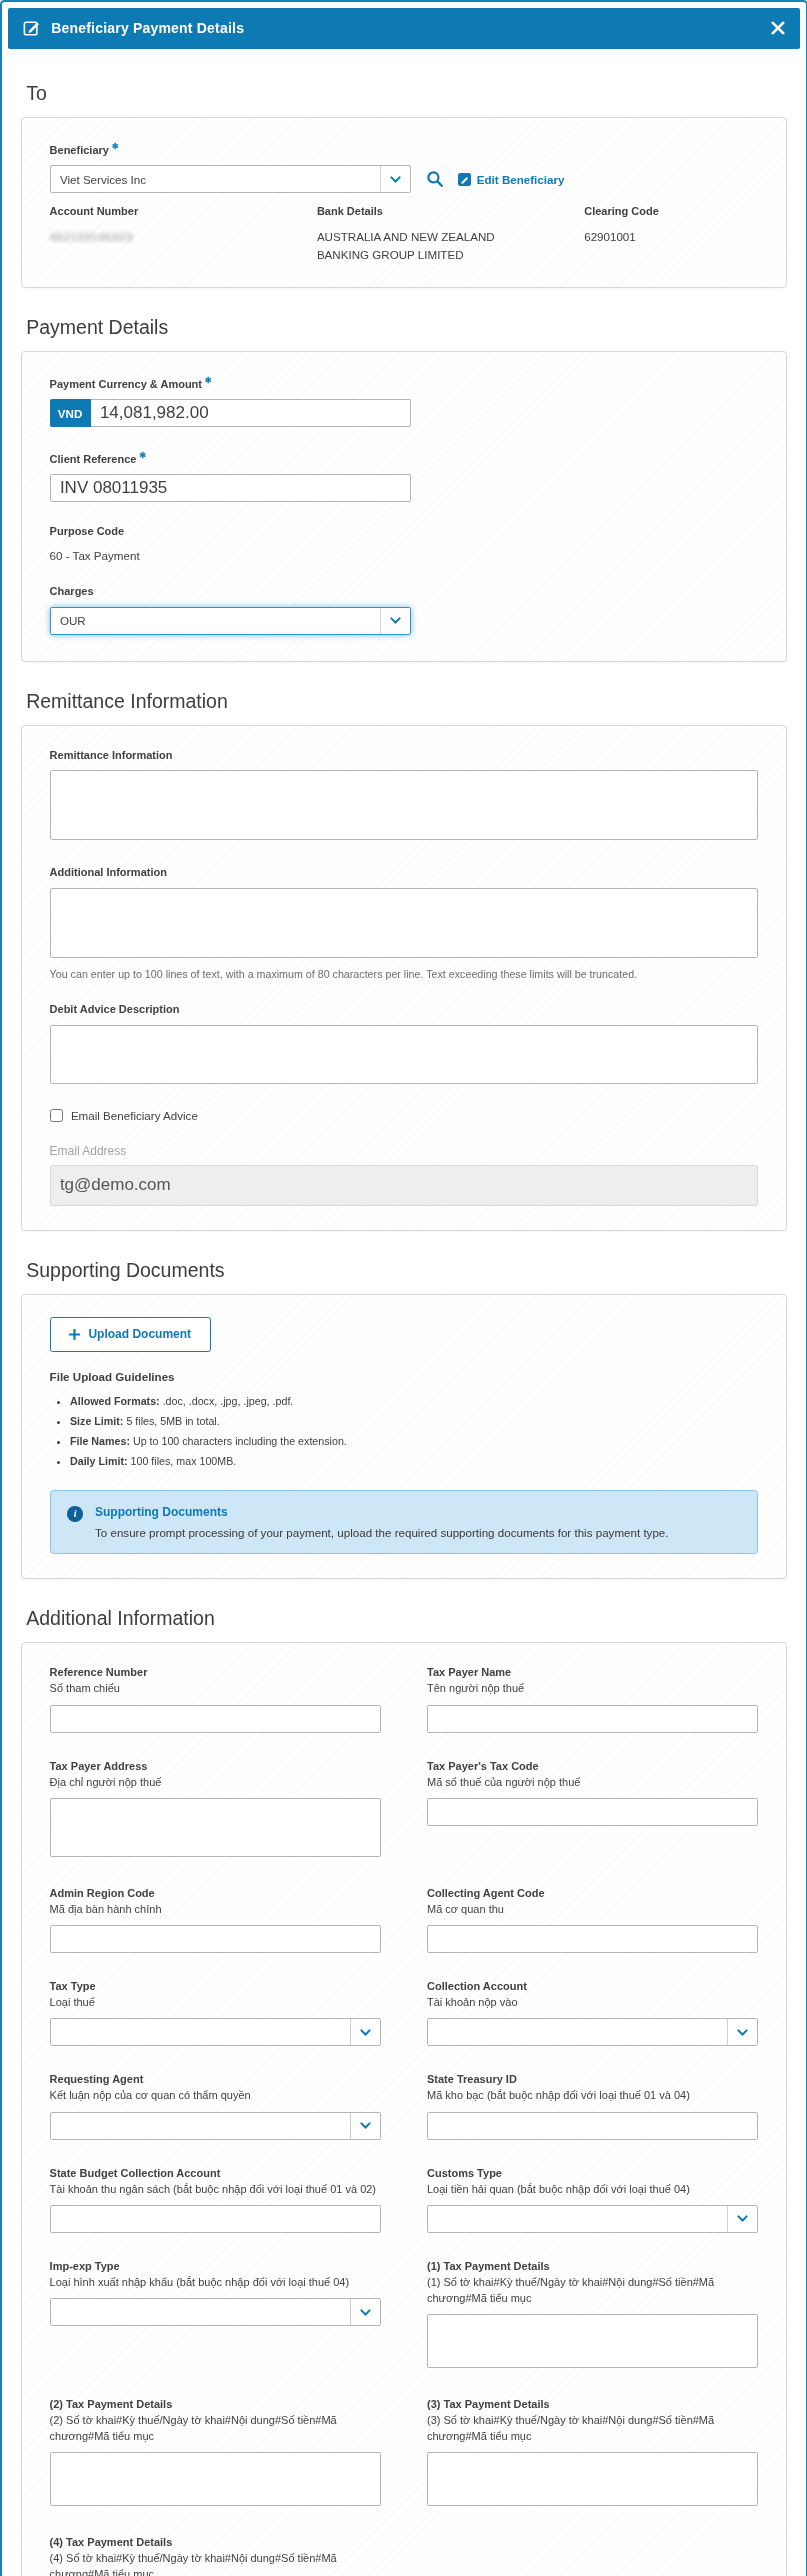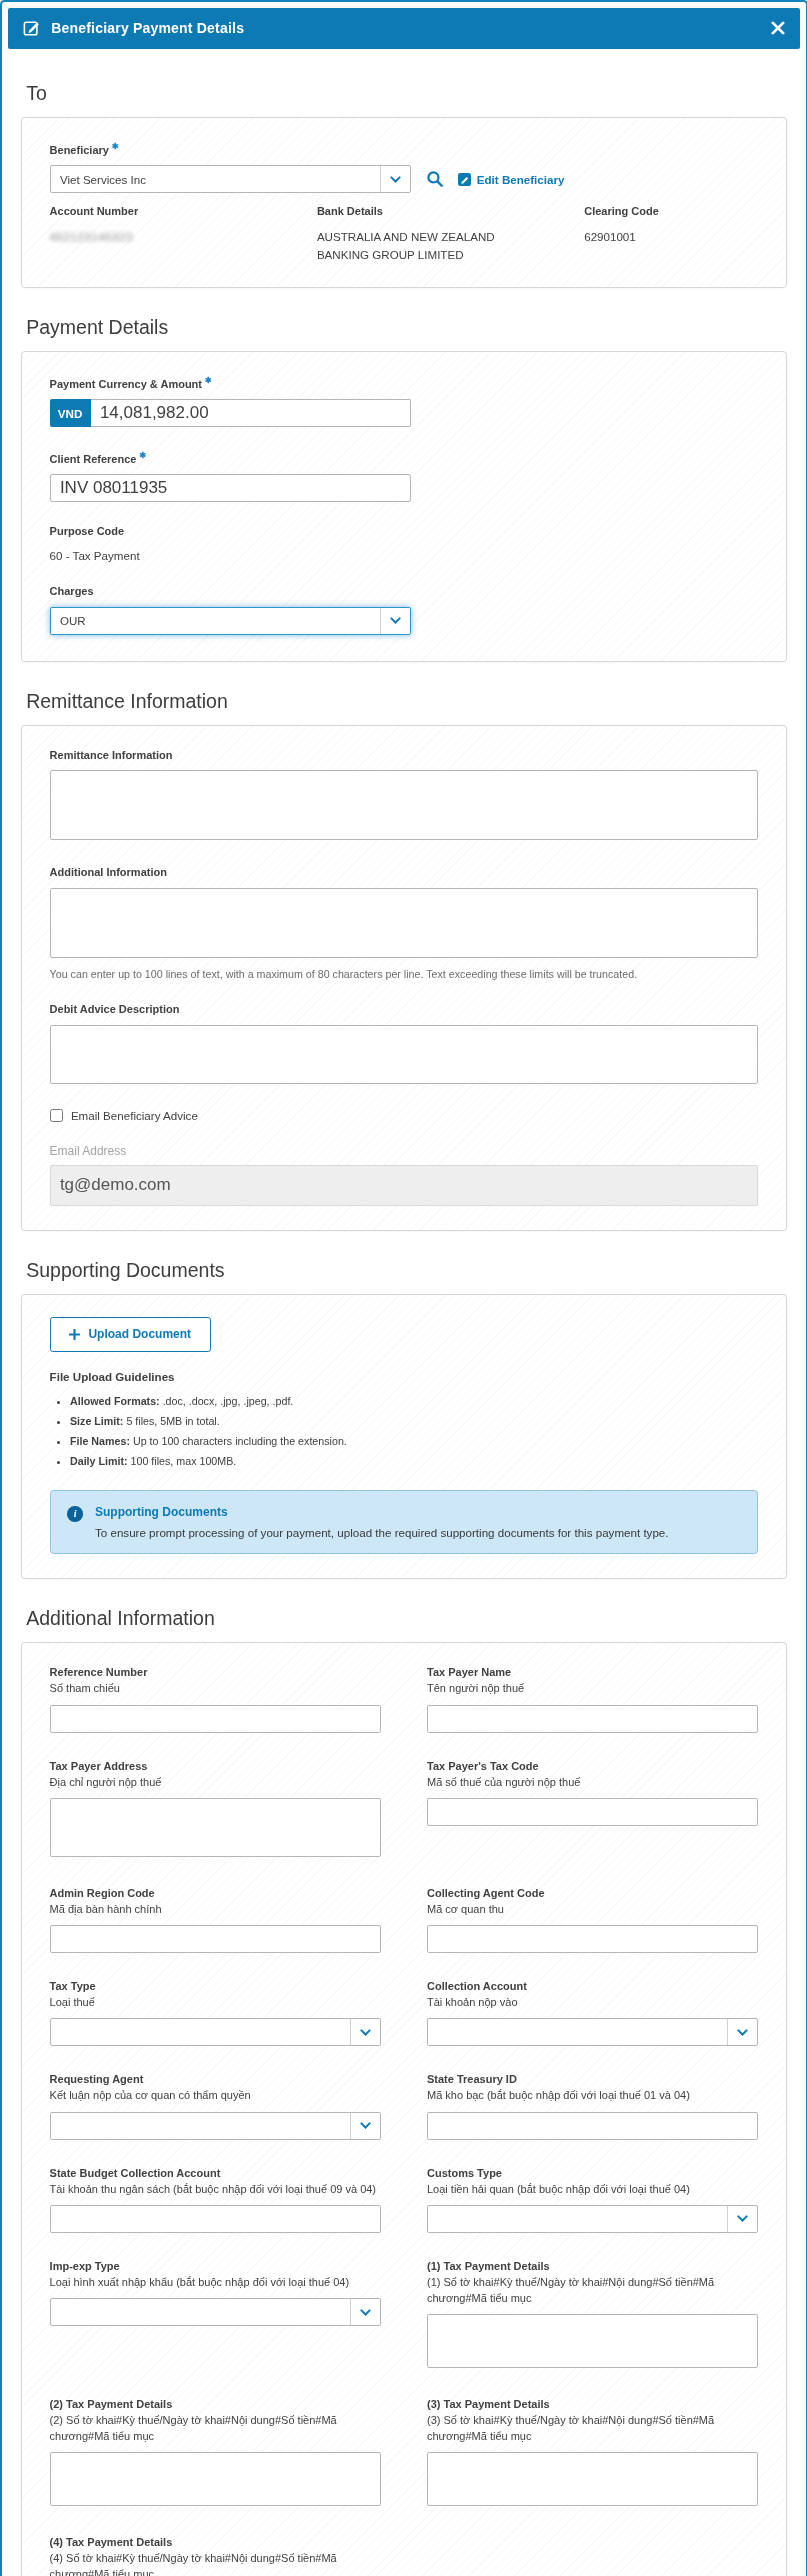--- a/index.html
+++ b/index.html
@@ -366,21 +366,21 @@
         </div>
 
         <div>
           <div class="f-label">State Treasury ID</div>
           <div class="f-sub">Mã kho bạc (bắt buộc nhập đối với loại thuế 01 và 04)</div>
           <input class="txt full" style="">
         </div>
 
         <div>
           <div class="f-label">State Budget Collection Account</div>
-          <div class="f-sub">Tài khoản thu ngân sách (bắt buộc nhập đối với loại thuế 09 và 04)</div>
+          <div class="f-sub">Tài khoản thu ngân sách (bắt buộc nhập đối với loại thuế 01 và 02)</div>
           <input class="txt full" style="">
         </div>
 
 
         <div>
           <div class="f-label">Customs Type</div>
           <div class="f-sub">Loại tiền hải quan (bắt buộc nhập đối với loại thuế 04)</div>
           <div class="select full">
             <span class="sel-val"></span>
             <span class="chev">

